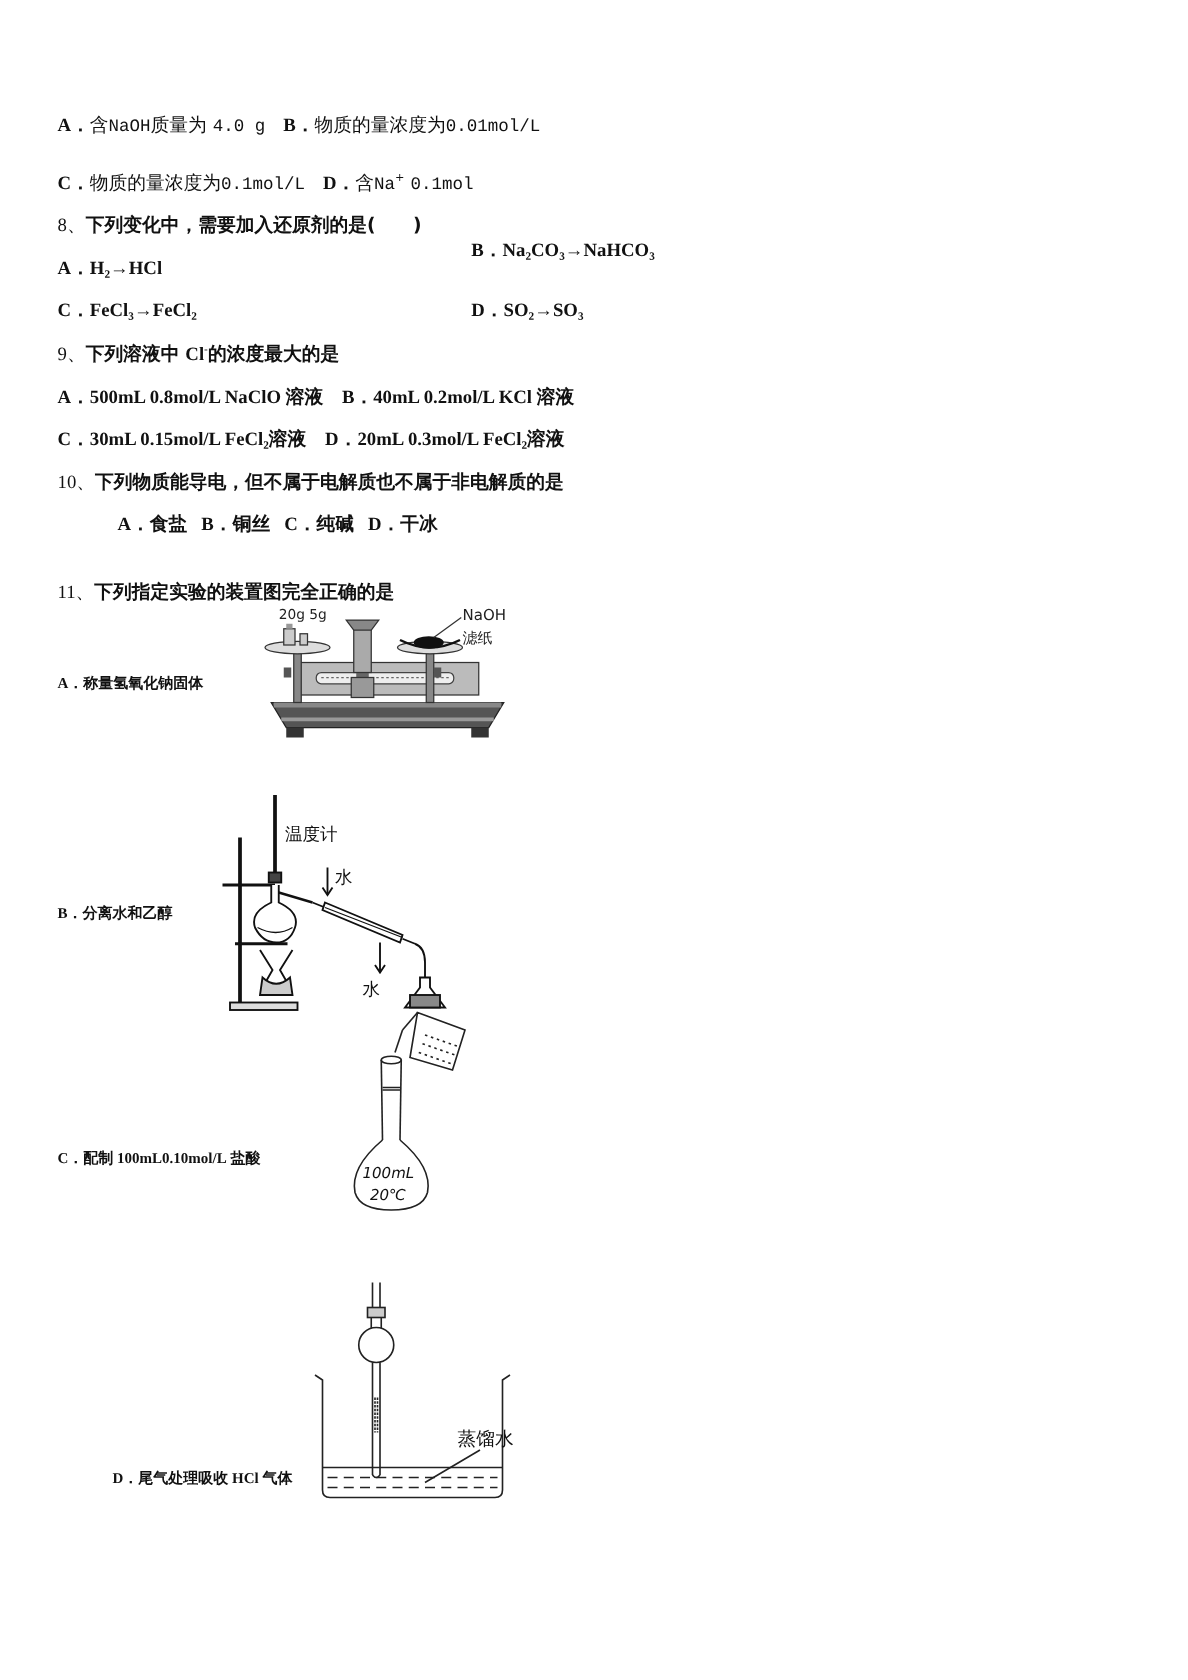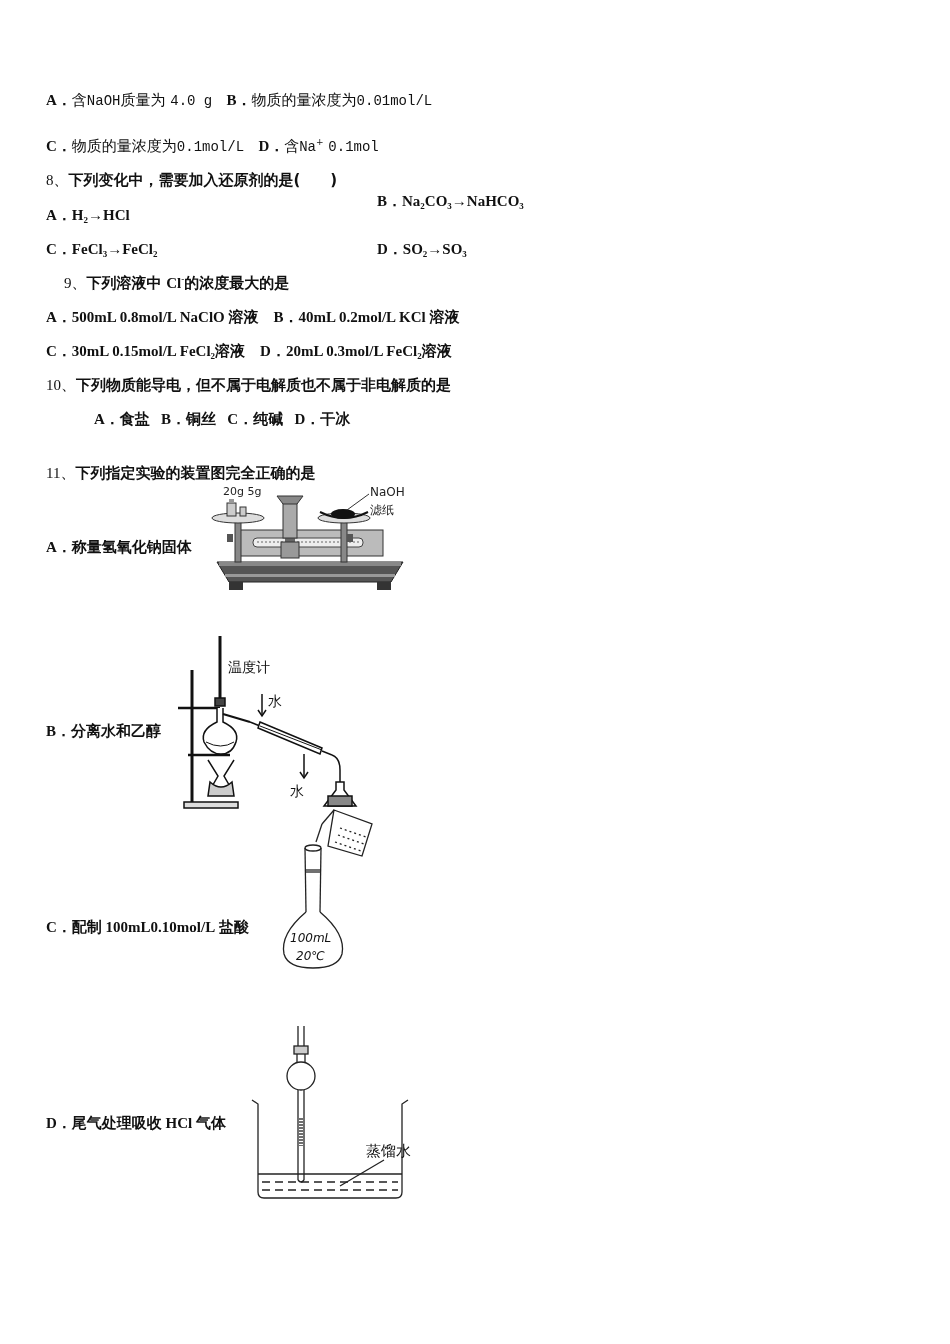--- a/index.html
+++ b/index.html
@@ -5,21 +5,21 @@
   html, body { margin:0; padding:0; background:#ffffff; }
   body { width:950px; height:1344px; position:relative; overflow:hidden;
          font-family:"DejaVu Serif","Liberation Serif",serif; color:#111; }
   .line { position:absolute; left:46px; font-size:15px; line-height:20px; white-space:nowrap; }
   .b { font-weight:bold; font-family:"Liberation Serif","DejaVu Serif",serif; }
   .mono { font-family:"Liberation Mono","DejaVu Sans Mono",monospace; font-size:14px; }
   .qn { font-family:"Liberation Serif",serif; }
   sup { font-size:9px; vertical-align:6px; line-height:0; }
   .fig { position:absolute; }
   .fig svg { display:block; }
-  .lbl { position:absolute; left:46px; font-size:15px; font-weight:bold; white-space:nowrap;
+  .lbl { position:absolute; left:46px; font-size:12px; font-weight:bold; white-space:nowrap;
          font-family:"Liberation Serif","DejaVu Serif",serif; }
   .cn { font-family:"DejaVu Sans","Liberation Sans",sans-serif; font-weight:normal; }
   .cnb { font-family:"DejaVu Sans","Liberation Sans",sans-serif; font-weight:bold; }
   svg text { font-family:"DejaVu Sans","Liberation Sans",sans-serif; }
 </style>
 </head>
 <body>
 
 <div class="line" style="top:90px;">
   <span class="b">A．</span><span class="cn">含</span><span class="mono">NaOH</span><span class="cn">质量为</span>&nbsp;<span class="mono">4.0 g</span>&nbsp;&nbsp;&nbsp;<span class="b">B．</span><span class="cn">物质的量浓度为</span><span class="mono">0.01mol/L</span>
@@ -37,21 +37,21 @@
 <div class="line b" style="top:191px; left:377px;">
   <span>B．</span><span>Na₂CO₃→NaHCO₃</span>
 </div>
 <div class="line b" style="top:239px;">
   <span>C．</span><span>FeCl₃→FeCl₂</span>
 </div>
 <div class="line b" style="top:239px; left:377px;">
   <span>D．</span><span>SO₂→SO₃</span>
 </div>
 
-<div class="line" style="top:273px;margin-left:18px;">
+<div class="line" style="top:273px;">
   <span class="qn">9、</span><span class="cnb">下列溶液中</span>&nbsp;<span class="b">Cl</span><sup>-</sup><span class="cnb">的浓度最大的是</span>
 </div>
 <div class="line b" style="top:307px;">
   <span>A．</span><span>500mL 0.8mol/L NaClO</span>&nbsp;<span class="cnb">溶液</span>&nbsp;&nbsp;&nbsp;&nbsp;<span>B．</span><span>40mL 0.2mol/L KCl</span>&nbsp;<span class="cnb">溶液</span>
 </div>
 <div class="line b" style="top:341px;">
   <span>C．</span><span>30mL 0.15mol/L FeCl₂</span><span class="cnb">溶液</span>&nbsp;&nbsp;&nbsp;&nbsp;<span>D．</span><span>20mL 0.3mol/L FeCl₂</span><span class="cnb">溶液</span>
 </div>
 
 <div class="line" style="top:375px;">
@@ -169,21 +169,21 @@
       <line x1="49" y1="44" x2="48" y2="108"></line>
       <line x1="34" y1="66" x2="48" y2="66"></line>
       <line x1="34" y1="68" x2="48" y2="68"></line>
       <path d="M34,108 Q8,130 12,150 Q16,164 41,164 Q66,164 70,150 Q74,130 48,108"></path>
     </g>
     <text x="18" y="138" font-size="12" fill="#111" font-family="Liberation Serif, serif">100mL</text>
     <text x="24" y="156" font-size="12" fill="#111" font-family="Liberation Serif, serif">20℃</text>
   </svg>
 </div>
 
-<div class="lbl" style="top:1114px;">
+<div class="lbl" style="top:1174px;margin-left:44px;">
   <span>D．</span><span class="cnb">尾气处理吸收</span>&nbsp;<span>HCl</span>&nbsp;<span class="cnb">气体</span>
 </div>
 <div class="fig" style="left:248px; top:1024px;">
   <svg width="180" height="180" viewBox="0 0 180 180">
     <g stroke="#222" fill="none" stroke-width="1.3">
       <line x1="50" y1="2" x2="50" y2="22"></line>
       <line x1="56" y1="2" x2="56" y2="22"></line>
       <rect x="46" y="22" width="14" height="8" fill="#ccc"></rect>
       <line x1="49" y1="30" x2="49" y2="40"></line>
       <line x1="57" y1="30" x2="57" y2="40"></line>

